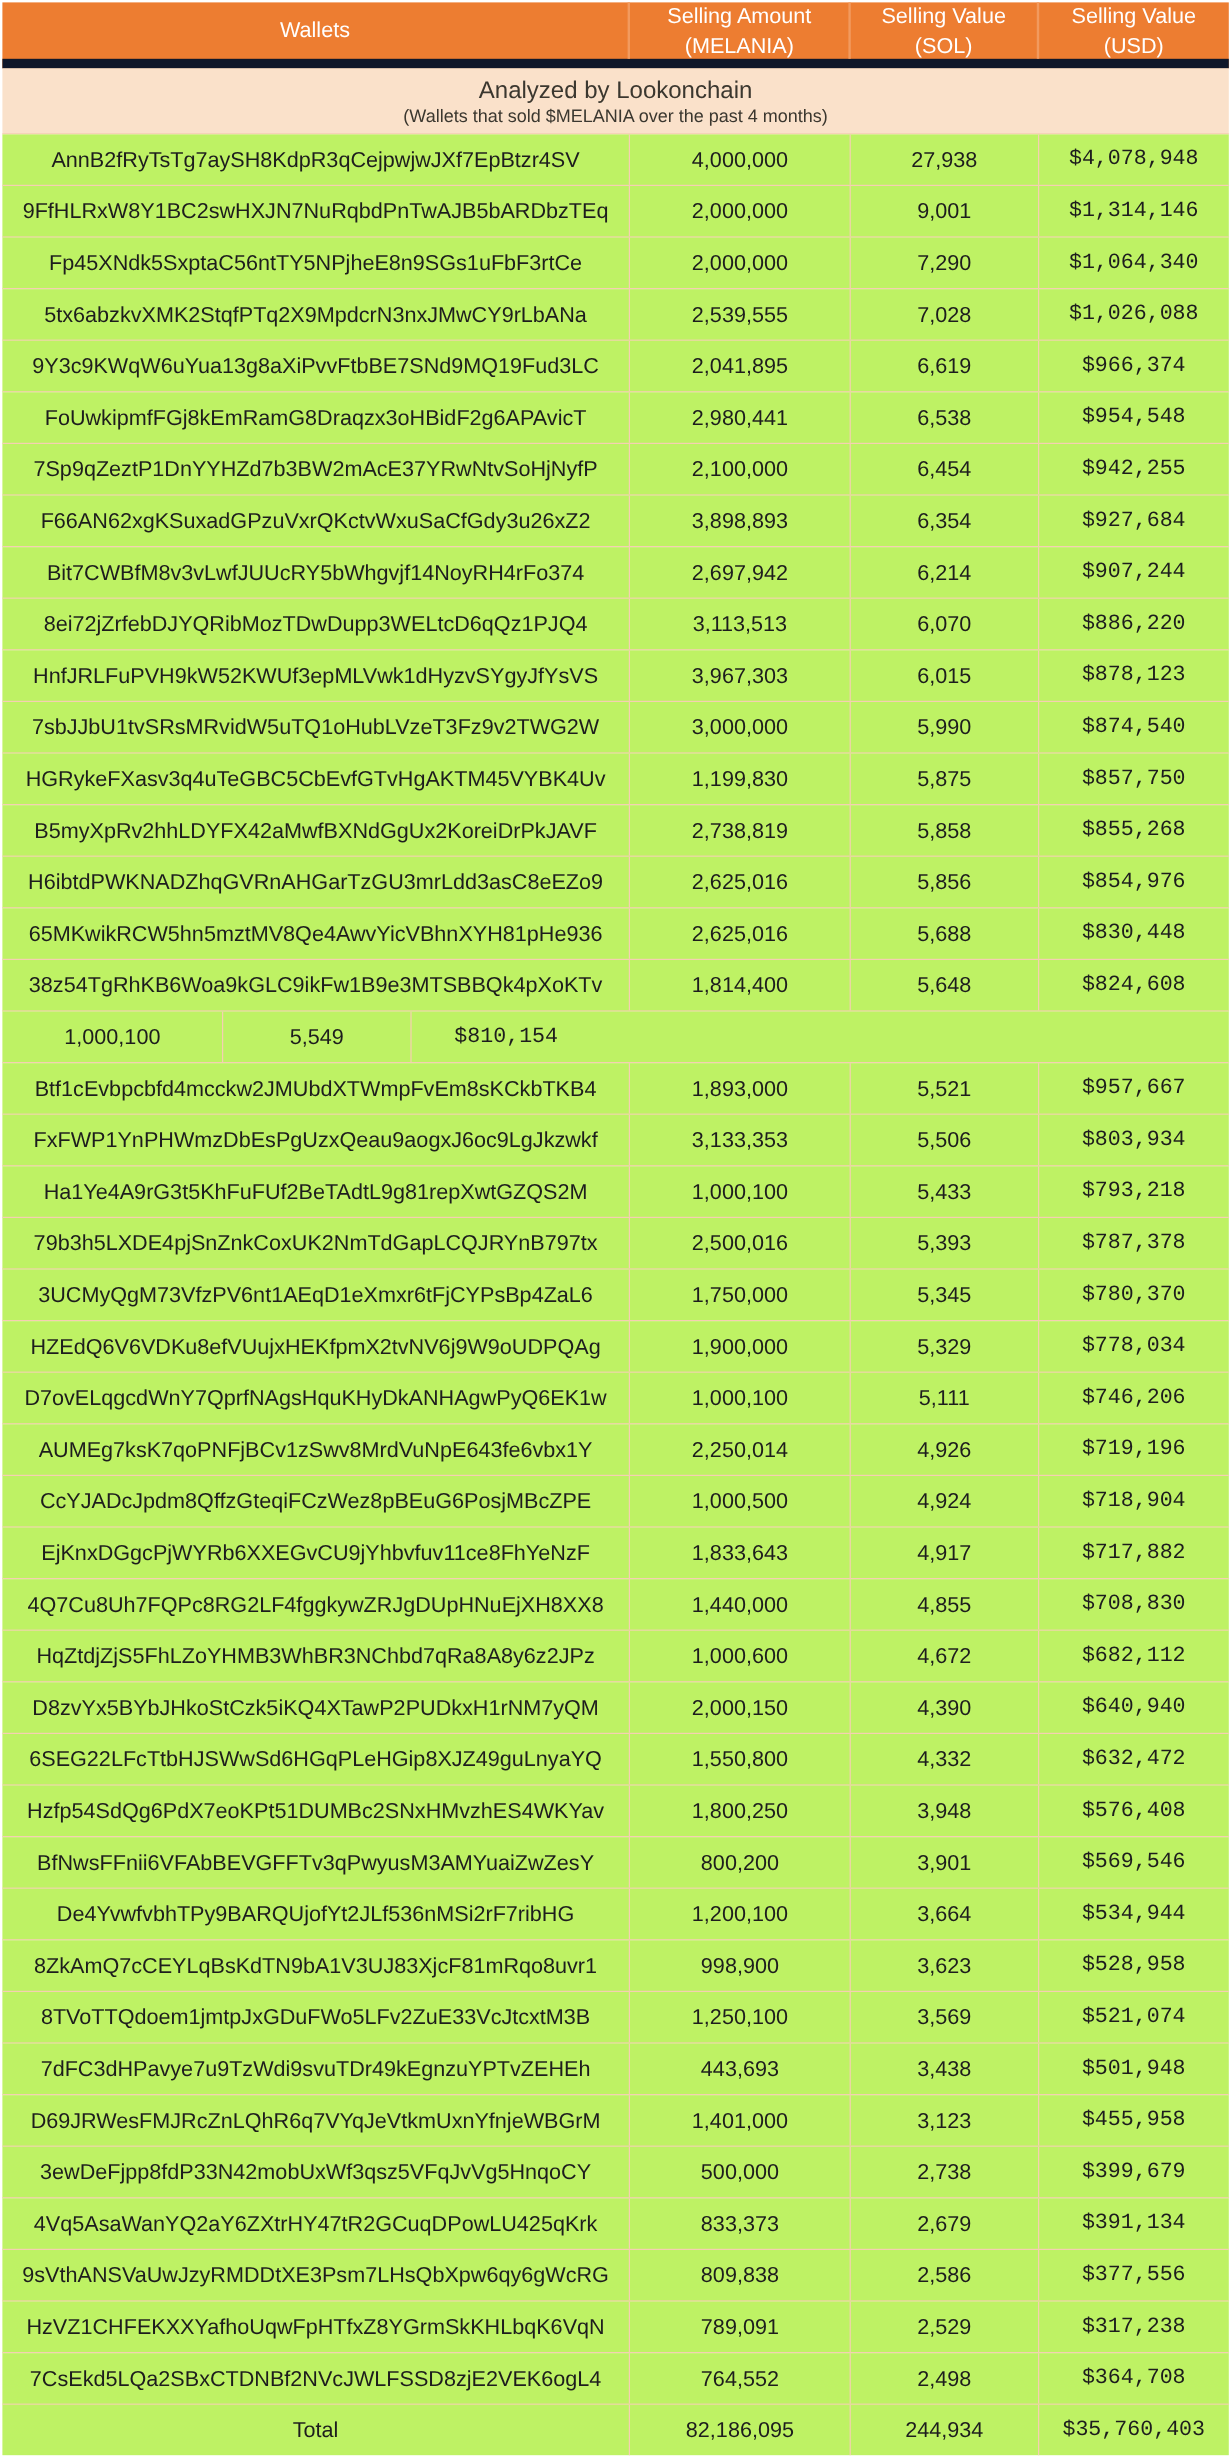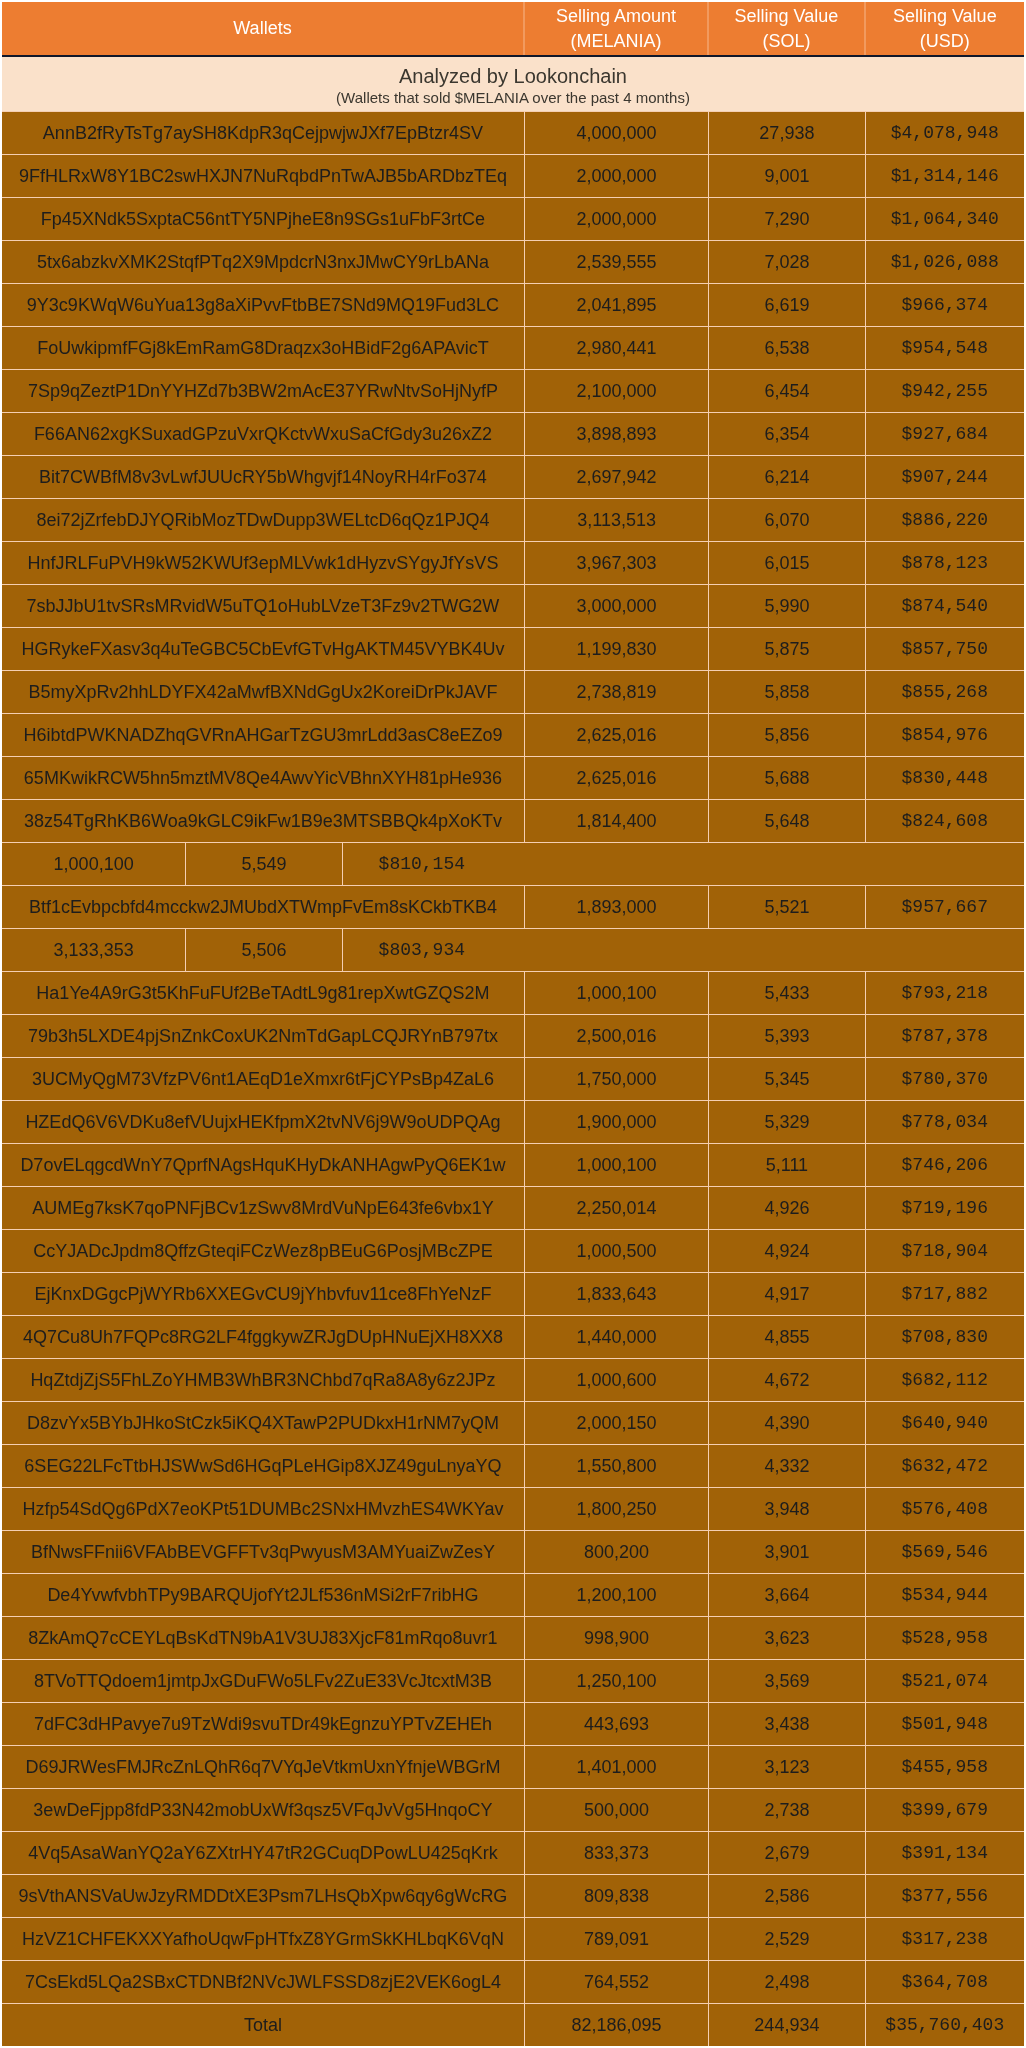--- a/index.html
+++ b/index.html
@@ -32,21 +32,21 @@
   .c1{width:51.17%;}
   .c2{width:18.03%;}
   .c3{width:15.30%;}
   .c4{width:15.50%;}
 
   .header-row{
     height:55px;
     background:var(--orange);
     display:flex;
     align-items:stretch;
-    border-bottom:2px solid #0f172a;
+    border-bottom:8px solid #0f172a;
   }
   .hcell{
     display:flex;
     flex-direction:column;
     justify-content:center;
     align-items:center;
     color:var(--header-text);
     font-size:18px;
     line-height:25px;
     border-right:2px solid var(--orange-divider);
@@ -70,21 +70,21 @@
   .rows{
     flex:1;
     display:flex;
     flex-direction:column;
   }
   .row{
     flex:1 1 0;
     display:flex;
     align-items:stretch;
     border-bottom:1.5px solid var(--grid);
-    background:#a16207;
+    background:#bef264;
   }
   .row:last-child{border-bottom:none;}
   .cell{
     display:flex;
     align-items:center;
     justify-content:center;
     font-size:18px;
     color:var(--row-text);
     white-space:nowrap;
     overflow:hidden;
@@ -250,20 +250,21 @@
   </div>
 
   <div class="row">
     <div class="cell c1">Btf1cEvbpcbfd4mcckw2JMUbdXTWmpFvEm8sKCkbTKB4</div>
     <div class="cell c2">1,893,000</div>
     <div class="cell c3">5,521</div>
     <div class="cell c4">$957,667</div>
   </div>
 
   <div class="row">
+    <div class="cell c1">FxFWP1YnPHWmzDbEsPgUzxQeau9aogxJ6oc9LgJkzwkf</div>
     <div class="cell c2">3,133,353</div>
     <div class="cell c3">5,506</div>
     <div class="cell c4">$803,934</div>
   </div>
 
   <div class="row">
     <div class="cell c1">Ha1Ye4A9rG3t5KhFuFUf2BeTAdtL9g81repXwtGZQS2M</div>
     <div class="cell c2">1,000,100</div>
     <div class="cell c3">5,433</div>
     <div class="cell c4">$793,218</div>

